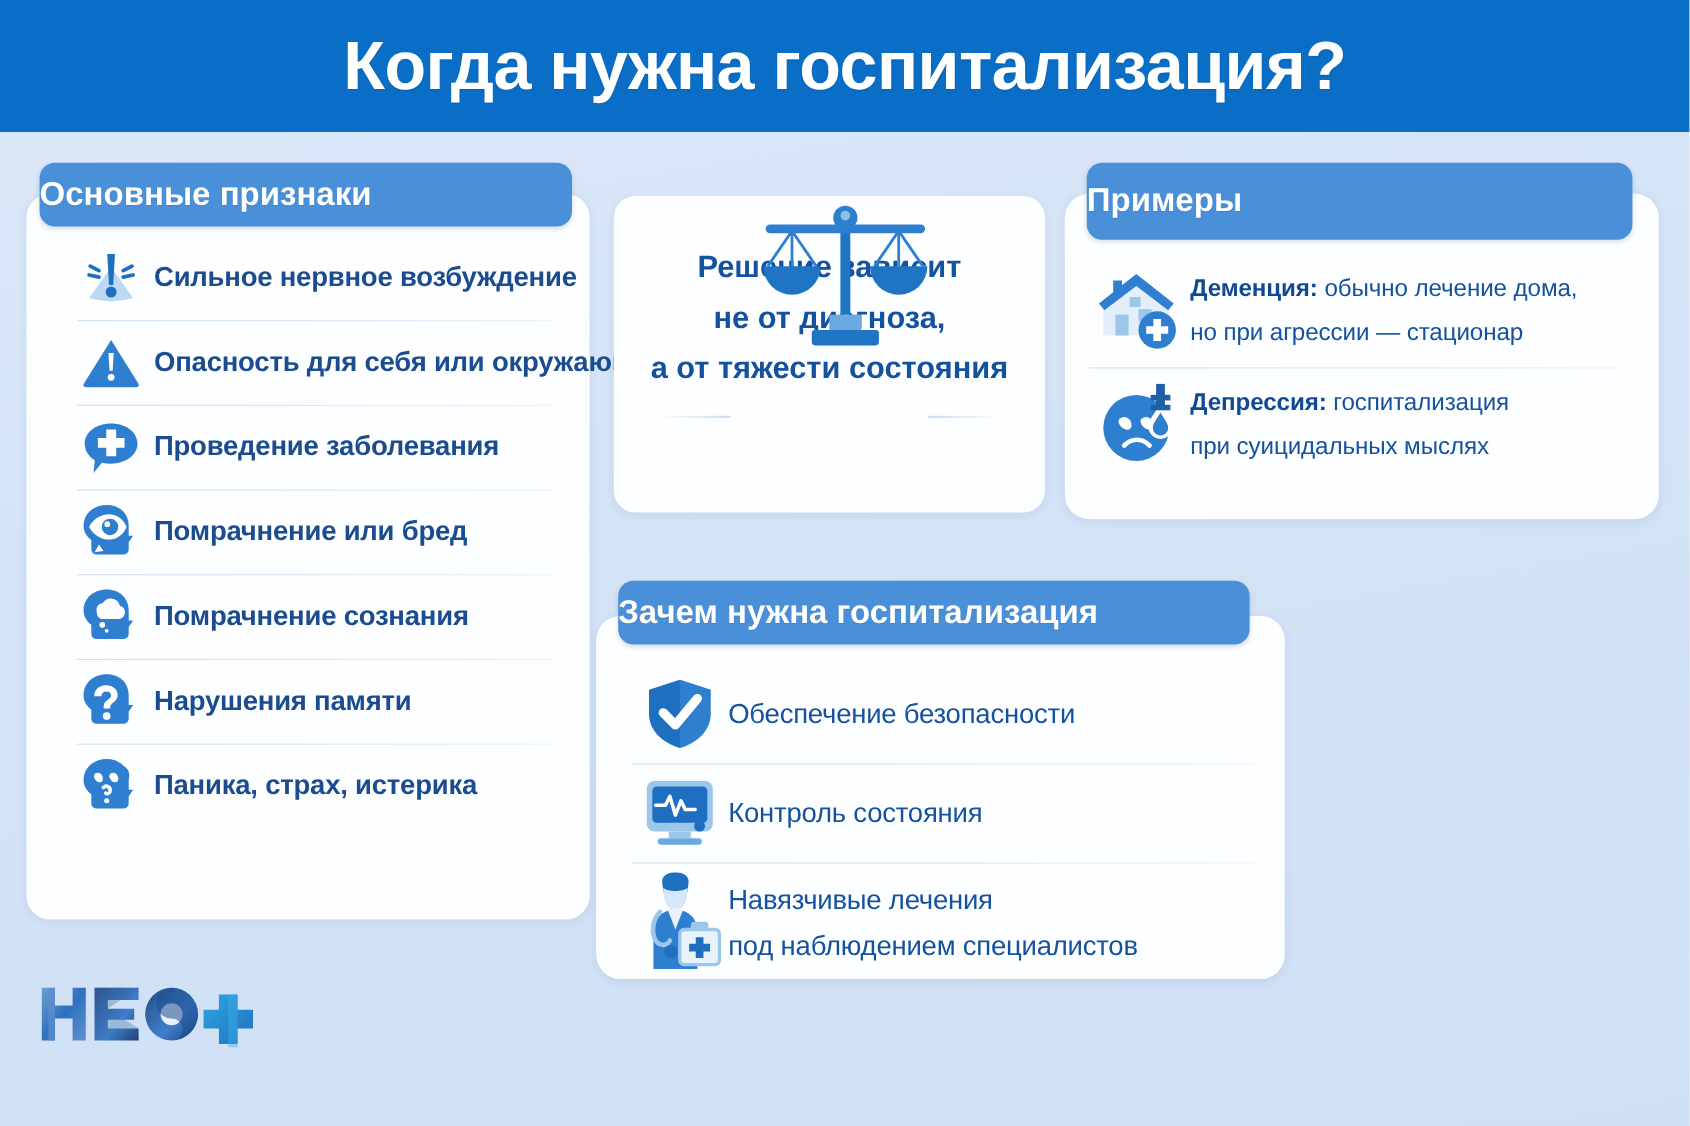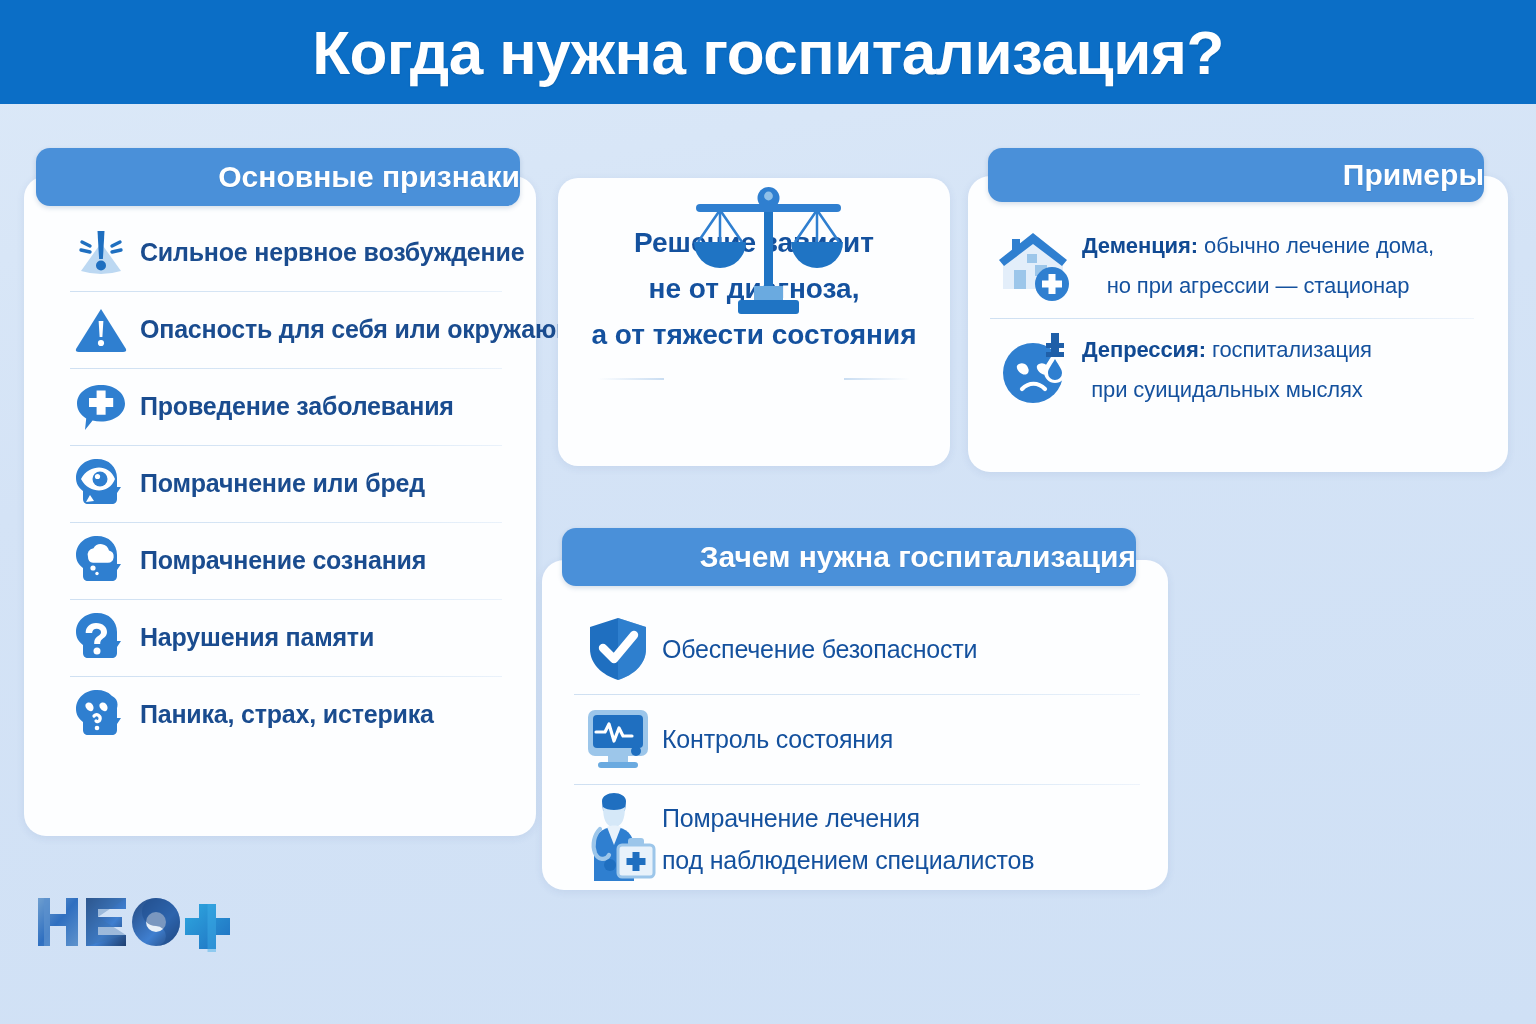--- a/index.html
+++ b/index.html
@@ -10,21 +10,21 @@
     overflow: hidden;
   }
   body {
     background: linear-gradient(170deg, #dce9f8 0%, #d4e3f6 40%, #cfe0f5 100%);
     position: relative;
   }
 
   
   .banner {
     position: absolute; left: 0; top: 0;
-    width: 1536px; height: 104px;
+    width: 1536px; height: 120px;
     background: #0b6ec6;
     display: flex; align-items: center; justify-content: center;
   }
   .banner-title {
     color: #ffffff;
     font-size: 62px;
     font-weight: bold;
     letter-spacing: -0.5px;
     white-space: nowrap;
     text-shadow: 0 1px 2px rgba(0,0,0,0.12);
@@ -34,21 +34,21 @@
   .panel {
     position: absolute;
     background: #fdfeff;
     border-radius: 22px;
     box-shadow: 0 2px 9px rgba(40,80,140,0.09);
   }
   .panel-head {
     position: absolute;
     background: #4a90d9;
     border-radius: 14px;
-    display: flex; align-items: center; justify-content: flex-end;
+    display: flex; align-items: center; justify-content: flex-start;
     box-shadow: 0 2px 5px rgba(30,70,130,0.18);
     z-index: 4;
   }
   .panel-head span {
     color: #ffffff;
     font-weight: bold;
     white-space: nowrap;
     text-shadow: 0 1px 1px rgba(0,0,0,0.10);
   }
 
@@ -88,21 +88,21 @@
   .decision-rule {
     position: absolute; top: 200px; height: 2px; width: 66px;
     background: linear-gradient(to right, rgba(200,220,242,0), #c9ddf2);
   }
   #rule-left  { left: 40px; }
   #rule-right { right: 40px; background: linear-gradient(to left, rgba(200,220,242,0), #c9ddf2); }
   #scales-icon { position: absolute; left: 50%; top: 176px; transform: translateX(-50%); z-index: 3; }
 
   
   #examples-panel { left: 968px; top: 176px; width: 540px; height: 296px; }
-  #examples-head  { left: 988px; top: 148px; width: 496px; height: 54px; }
+  #examples-head  { left: 988px; top: 148px; width: 496px; height: 70px; }
   #examples-head span { font-size: 30px; }
 
   .example-row {
     position: relative; display: flex; align-items: center;
     margin: 0 34px 0 22px; padding: 12px 0;
   }
   .example-row + .example-row::before {
     content: ""; position: absolute; left: 0; right: 0; top: 0; height: 1px;
     background: linear-gradient(to right, #cfe0f2 0%, #dbe9f7 75%, #eef4fc 100%);
   }
@@ -258,21 +258,21 @@
     <path d="M30 66 L52 34 L74 66" fill="none" stroke="#2f7fd0" stroke-width="2.6"></path>
     <path d="M127 66 L149 34 L171 66" fill="none" stroke="#2f7fd0" stroke-width="2.6"></path>
     <path d="M26 66 h52 a26 26 0 0 1-52 0 Z" fill="#1f74c4"></path>
     <path d="M123 66 h52 a26 26 0 0 1-52 0 Z" fill="#1f74c4"></path>
     <rect x="86" y="110" width="29" height="14" fill="#6aaae0"></rect>
     <rect x="70" y="124" width="61" height="14" rx="3" fill="#1f74c4"></rect>
   </svg>
 </span>
 
 <div class="panel" id="examples-panel">
-  <div style="position:absolute; left:0; top:38px; width:100%;text-align:center;">
+  <div style="position:absolute; left:0; top:54px; width:100%;">
 
     <div class="example-row">
       <span class="example-icon">
         <svg width="78" height="78" viewBox="0 0 78 78">
           <path d="M6 32 L36 9 L66 32 v30 H6 Z" fill="#e3eefa"></path>
           <path d="M2 33 L36 6 L70 33 l-5 6 L36 17 L7 39 Z" fill="#2f7fd0"></path>
           <rect x="15" y="12" width="8" height="12" fill="#2f7fd0"></rect>
           <rect x="17" y="43" width="12" height="19" fill="#9cc6ea"></rect>
           <rect x="38" y="38" width="12" height="11" fill="#9cc6ea"></rect>
           <rect x="30" y="27" width="10" height="9" fill="#9cc6ea"></rect>
@@ -349,21 +349,21 @@
           <path d="M36 34 c-12 0-20 8-20 20 v34 h40 V54 c0-12-8-20-20-20 Z" fill="#2f7fd0"></path>
           <path d="M29 34 l7 18 7-18 c-4-2-10-2-14 0 Z" fill="#e8f2fb"></path>
           <path d="M22 36 c-6 6-8 16-5 24 3 7 11 8 14 2" fill="none" stroke="#9cc6ea" stroke-width="4.2" stroke-linecap="round"></path>
           <circle cx="32" cy="72" r="6" fill="#1f6fc0"></circle>
           <rect x="40" y="52" width="36" height="32" rx="4" fill="#e8f2fb" stroke="#9cc6ea" stroke-width="3"></rect>
           <rect x="50" y="45" width="16" height="8" rx="3" fill="#9cc6ea"></rect>
           <path d="M54.5 59 h7 v6 h6 v7 h-6 v6 h-7 v-6 h-6 v-7 h6 Z" fill="#1f6fc0"></path>
         </svg>
       </span>
       <span class="why-label">
-        <span>Помрачнение лечения</span><br>
+        <span>Навязчивые лечения</span><br>
         <span>под наблюдением специалистов</span>
       </span>
     </div>
 
   </div>
 </div>
 
 <div class="panel-head" id="why-head">
   <span>Зачем нужна госпитализация</span>
 </div>

